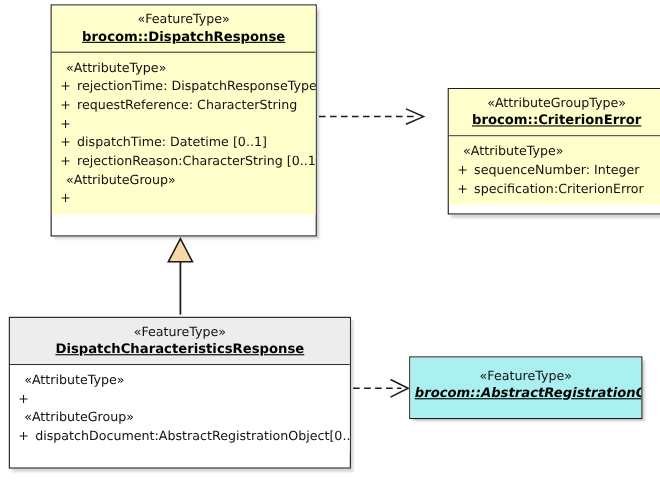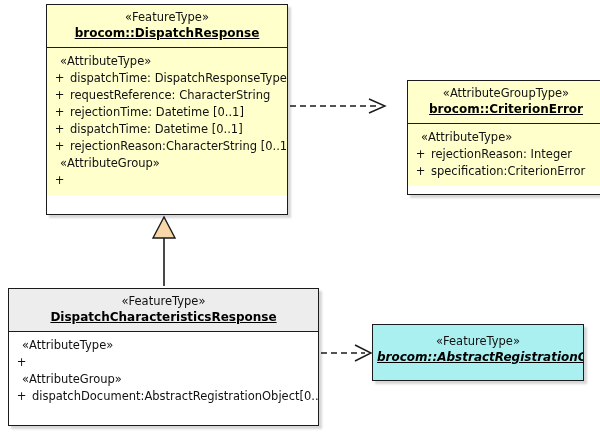--- a/index.html
+++ b/index.html
@@ -139,29 +139,28 @@
 
   <div class="uml-class theme-yellow" id="class-dispatch-response">
     <div class="uml-header">
       <div class="stereo">«FeatureType»</div>
       <div class="cls-name">brocom::DispatchResponse</div>
     </div>
     <div class="uml-body">
       <div class="grp-label">«AttributeType»</div>
       <div class="attr-row">
         <span class="attr-vis">+</span>
-        <span class="attr-text">dispatchTime: DispatchResponseType</span>
+        <span class="attr-text">rejectionTime: DispatchResponseType</span>
       </div>
       <div class="attr-row">
         <span class="attr-vis">+</span>
         <span class="attr-text">requestReference: CharacterString</span>
       </div>
       <div class="attr-row">
         <span class="attr-vis">+</span>
-        <span class="attr-text">rejectionTime: Datetime [0..1]</span>
       </div>
       <div class="attr-row">
         <span class="attr-vis">+</span>
         <span class="attr-text">dispatchTime: Datetime [0..1]</span>
       </div>
       <div class="attr-row">
         <span class="attr-vis">+</span>
         <span class="attr-text">rejectionReason:CharacterString [0..1]</span>
       </div>
       <div class="grp-label">«AttributeGroup»</div>
@@ -173,21 +172,21 @@
 
   <div class="uml-class theme-yellow" id="class-criterion-error">
     <div class="uml-header">
       <div class="stereo">«AttributeGroupType»</div>
       <div class="cls-name">brocom::CriterionError</div>
     </div>
     <div class="uml-body">
       <div class="grp-label">«AttributeType»</div>
       <div class="attr-row">
         <span class="attr-vis">+</span>
-        <span class="attr-text">rejectionReason: Integer</span>
+        <span class="attr-text">sequenceNumber: Integer</span>
       </div>
       <div class="attr-row">
         <span class="attr-vis">+</span>
         <span class="attr-text">specification:CriterionError</span>
       </div>
     </div>
   </div>
 
   <div class="uml-class theme-grey" id="class-dispatch-characteristics-response">
     <div class="uml-header">

